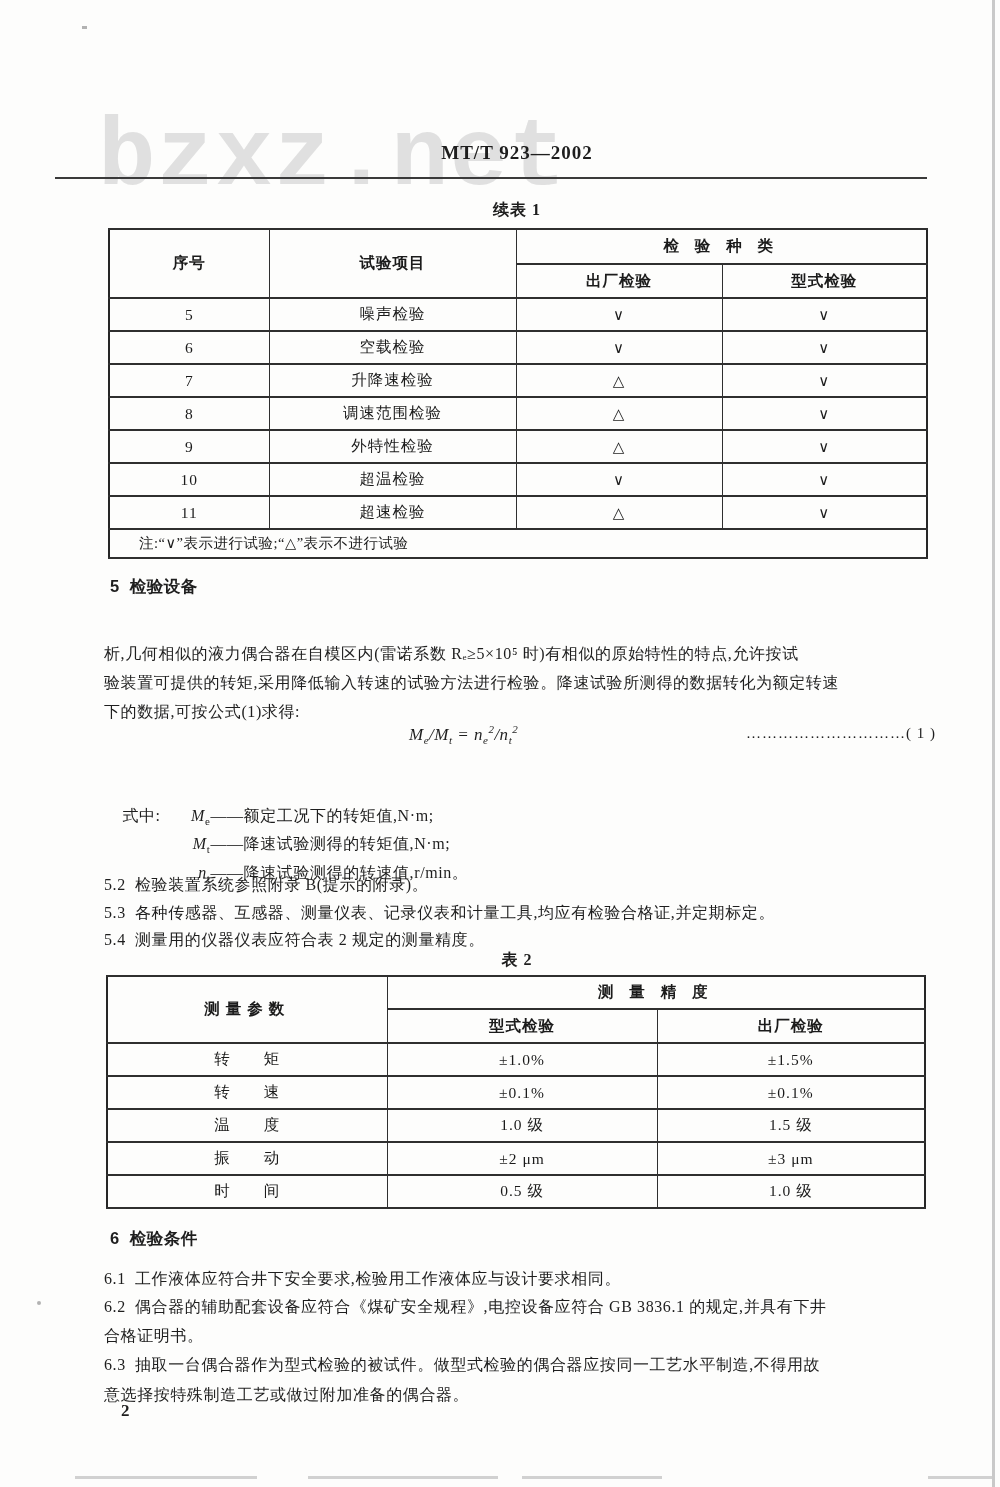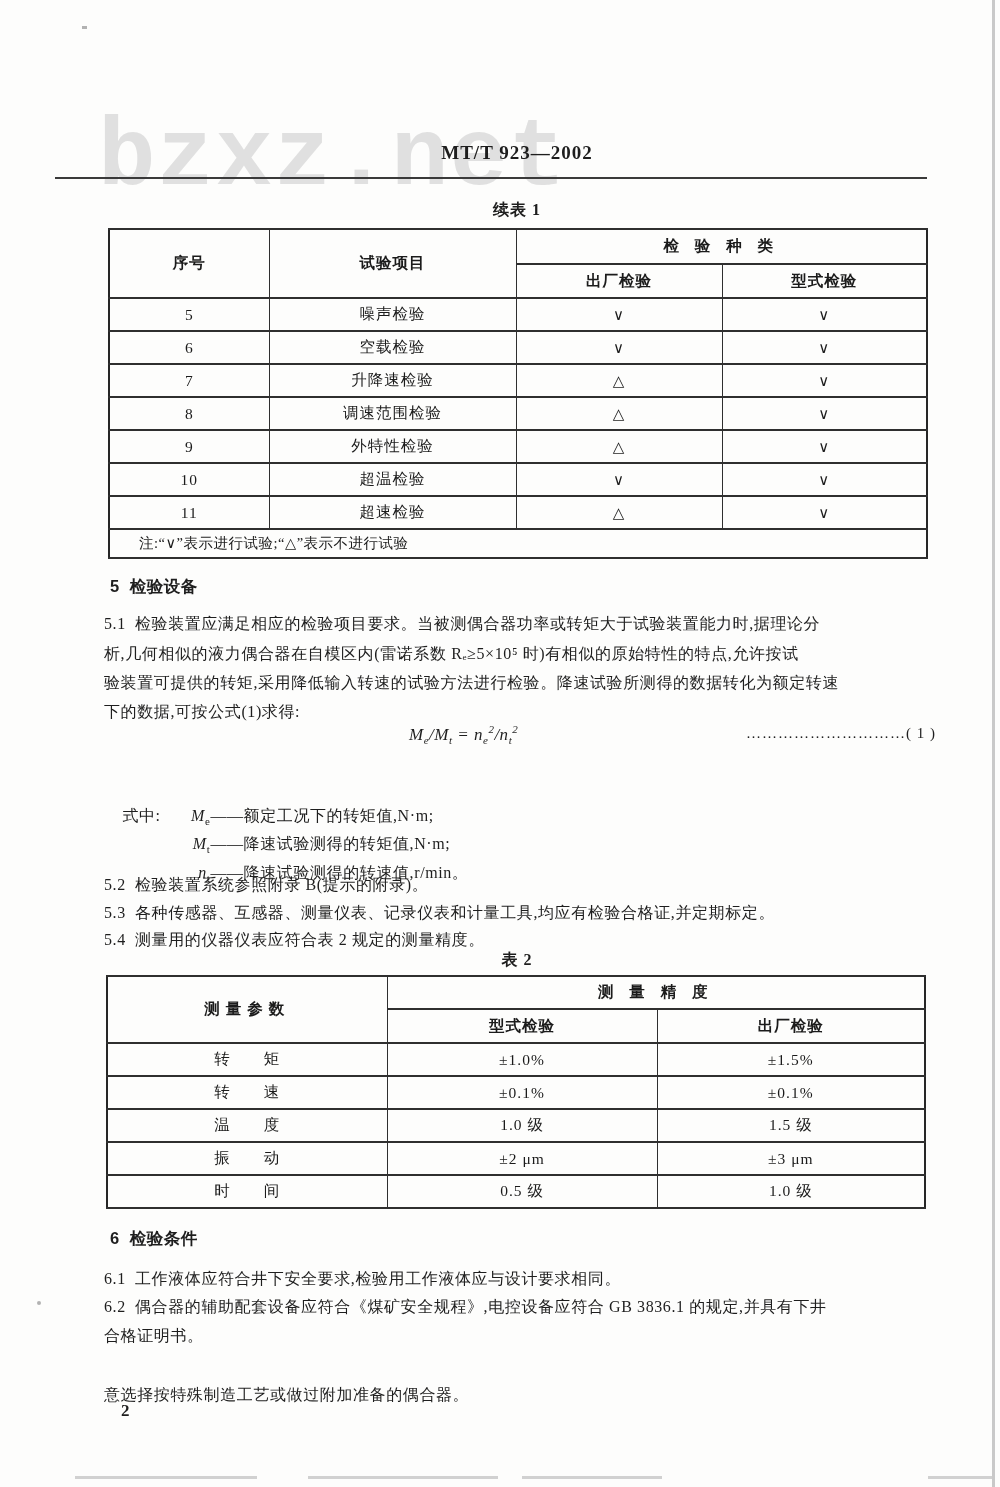--- a/index.html
+++ b/index.html
@@ -156,21 +156,20 @@
       <td class="sym">△</td>
       <td class="sym">∨</td>
     </tr>
     <tr class="nrow">
       <td colspan="4">注:“∨”表示进行试验;“△”表示不进行试验</td>
     </tr>
   </tbody>
     </table>
 
   <div class="h2" style="top:576px;">5  检验设备</div>
-  <div class="pline" style="top:613px;">5.1  检验装置应满足相应的检验项目要求。当被测偶合器功率或转矩大于试验装置能力时,据理论分</div>
   <div class="pline" style="top:643px;">析,几何相似的液力偶合器在自模区内(雷诺系数 Rₑ≥5×10⁵ 时)有相似的原始特性的特点,允许按试</div>
   <div class="pline" style="top:672px;text-align:right;">验装置可提供的转矩,采用降低输入转速的试验方法进行检验。降速试验所测得的数据转化为额定转速</div>
   <div class="pline" style="top:701px;">下的数据,可按公式(1)求得:</div>
 
   <div class="formula-row">
     <span class="formula-body"><span>M</span><sub>e</sub><span>/M</span><sub>t</sub><span> = n</span><sub>e</sub><sup>2</sup><span>/n</span><sub>t</sub><sup>2</sup></span>
     <span class="formula-tail"><span>…………………………</span><span>( 1 )</span></span>
   </div>
 
   <div class="where-line" style="top:788px;">
@@ -228,17 +227,18 @@
       <td>0.5 级</td>
       <td>1.0 级</td>
     </tr>
   </tbody>
     </table>
 
   <div class="h2" style="top:1228px;">6  检验条件</div>
   <div class="pline" style="top:1268px;">6.1  工作液体应符合井下安全要求,检验用工作液体应与设计要求相同。</div>
   <div class="pline" style="top:1296px;">6.2  偶合器的辅助配套设备应符合《煤矿安全规程》,电控设备应符合 GB 3836.1 的规定,并具有下井</div>
   <div class="pline" style="top:1325px;">合格证明书。</div>
+  <div class="pline" style="top:1354px;">6.3  抽取一台偶合器作为型式检验的被试件。做型式检验的偶合器应按同一工艺水平制造,不得用故</div>
   <div class="pline" style="top:1384px;">意选择按特殊制造工艺或做过附加准备的偶合器。</div>
 
   <div class="page-num">2</div>
 
 </div>
 
 </body></html>

